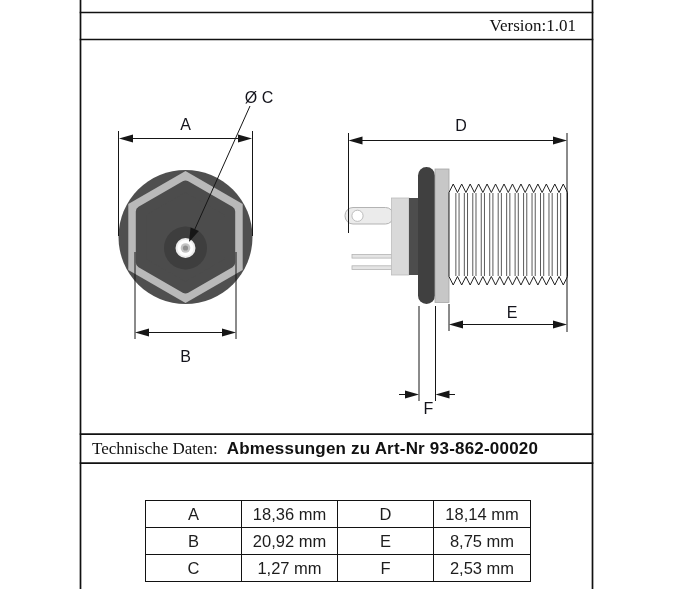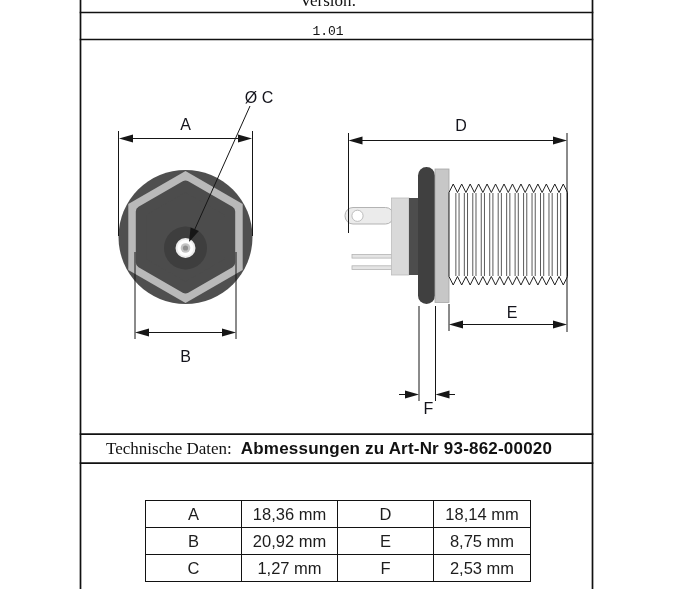--- a/index.html
+++ b/index.html
@@ -9,28 +9,28 @@
 
   
   .dimline{stroke:#161616;stroke-width:1;fill:none;}
   .dimhead{fill:#161616;stroke:none;}
   .dimtext{font-family:"Liberation Sans",sans-serif;font-size:16px;fill:#14141c;}
   .frame{stroke:#111111;stroke-width:1.7;}
   #thread-lines line{stroke:#2f2f2f;stroke-width:0.8;}
 
   
   .version-row{position:absolute;left:80px;top:13px;width:512px;height:26px;
-    display:flex;align-items:center;justify-content:flex-end;gap:13px;
-    padding-right:16px;box-sizing:border-box;flex-direction:column;}
+    display:flex;align-items:center;justify-content:flex-end;
+    padding-right:16px;box-sizing:border-box;}
   .version-row .lbl{font-family:"Liberation Serif",serif;font-size:17px;color:#111;}
-  .version-row .val{font-family:Liberation Mono, monospace;font-size:13px;color:#111;}
+  .version-row .val{font-family:Liberation Serif, serif;font-size:17px;color:#111;}
 
   
   .tech-row{position:absolute;left:80px;top:435px;width:512px;height:28px;
-    display:flex;align-items:center;gap:9px;padding-left:26px;box-sizing:border-box;}
+    display:flex;align-items:center;gap:9px;padding-left:12px;box-sizing:border-box;}
   .tech-row .lbl{font-family:"Liberation Serif",serif;font-size:17px;color:#111;white-space:nowrap;}
   .tech-row .val{font-family:"Liberation Sans",sans-serif;font-size:17px;font-weight:600;
     color:#111;letter-spacing:0.2px;white-space:nowrap;}
 
   
   table.dims{position:absolute;left:145px;top:500px;border-collapse:collapse;
     font-family:"Liberation Sans",sans-serif;font-size:16.5px;color:#1d1d1d;}
   table.dims td{border:1.6px solid #121212;width:95px;height:26px;text-align:center;
     vertical-align:middle;padding:0;}
   table.dims td:last-child{width:96px;margin-top:45px;}

